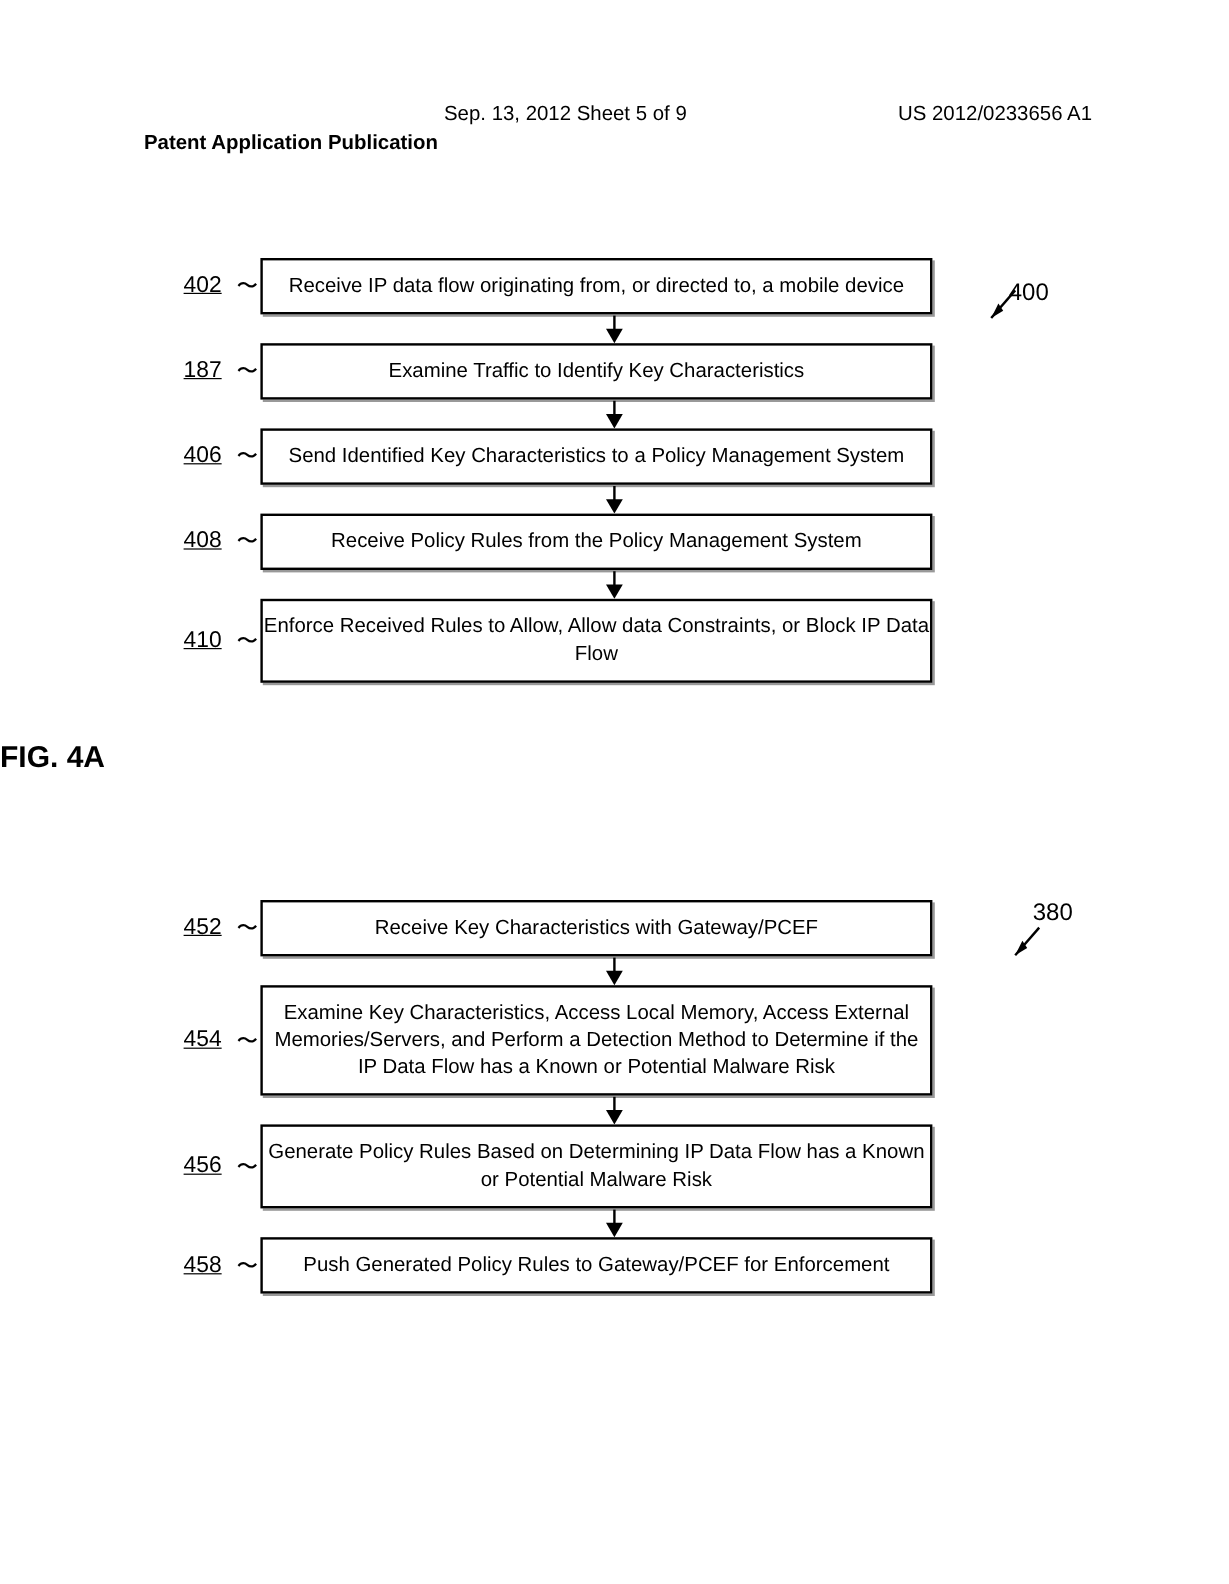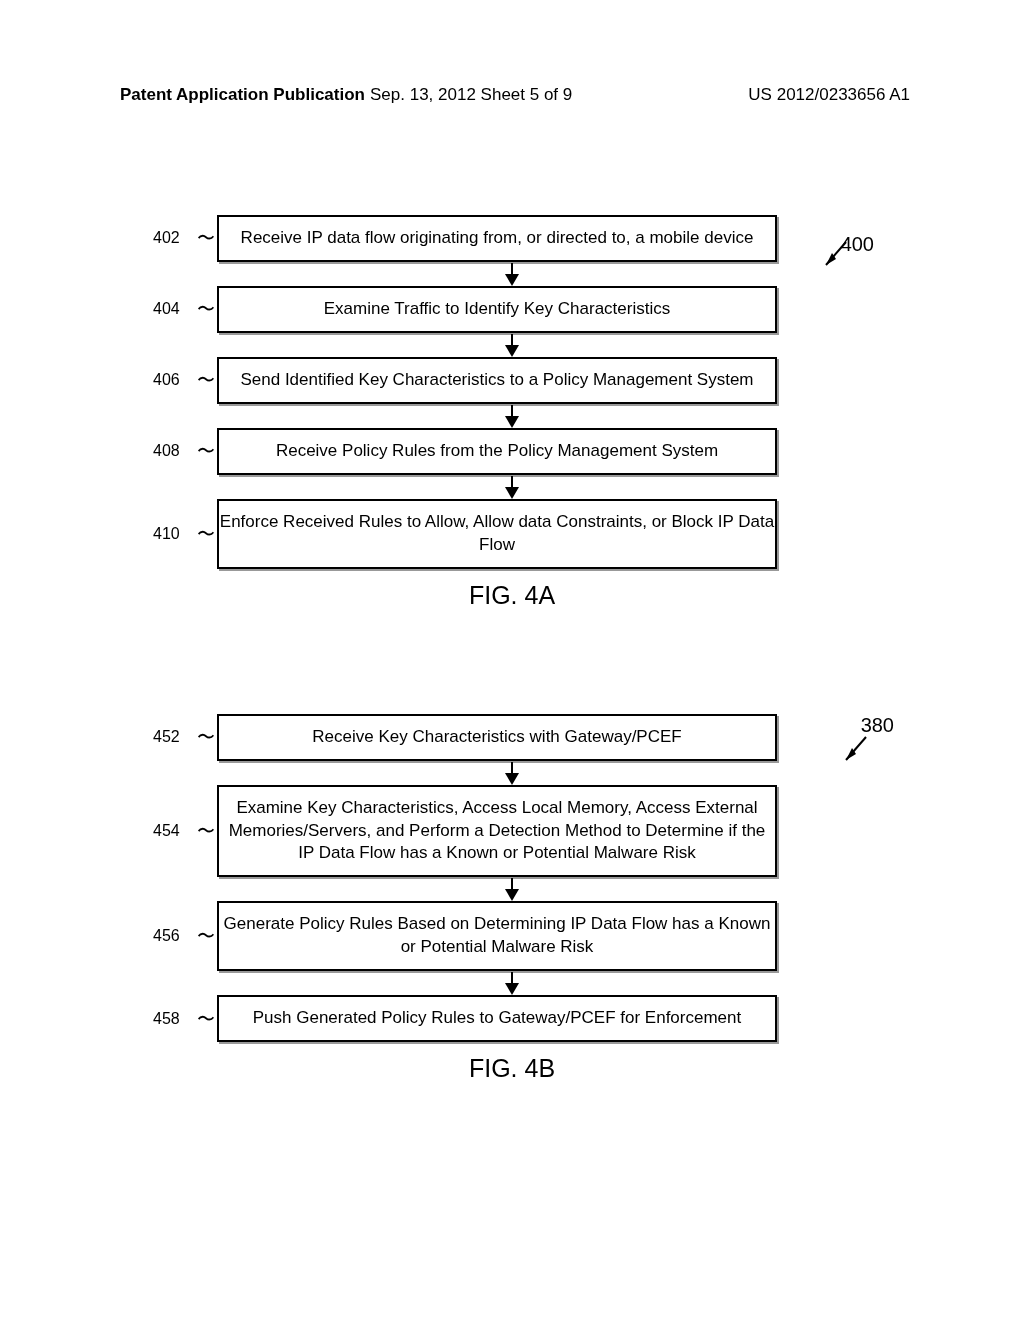--- a/index.html
+++ b/index.html
@@ -13,21 +13,21 @@
     .header {
       position: absolute;
       top: 85px;
       left: 0;
       right: 0;
       padding: 0 120px;
       display: flex;
       justify-content: space-between;
       font-size: 17px;
     }
-    .header-left { font-weight: bold; }
+    .header-left { font-weight: bold; margin-top: 24px; }
     .header-center { position: absolute; left: 370px; text-align: center; }
     .header-right { position: absolute; right: 114px; }
     
     .diagram-area {
       position: absolute;
       top: 150px;
       left: 0;
       right: 0;
       bottom: 0;
     }
@@ -53,23 +53,24 @@
     .step-row {
       position: relative;
       display: flex;
       align-items: center;
       margin-bottom: 0;
     }
     
     .step-number {
       position: absolute;
       left: -64px;
-      font-size: 16px;
+      font-size: 19px;
       top: 50%;
       transform: translateY(-50%);
+      text-decoration: underline;
     }
     .tilde {
       position: absolute;
       left: -20px;
       top: 50%;
       transform: translateY(-50%);
       font-size: 18px;
     }
     
     .step-box {
@@ -94,24 +95,24 @@
     .connector {
       height: 24px;
       display: flex;
       flex-direction: column;
       align-items: center;
       justify-content: flex-end;
     }
     .connector .line { width: 2px; height: 12px; background: #000; }
     
     .figure-title {
-      text-align: center;
+      text-align: left;
       font-size: 25px;
-      font-weight: 400;
-      margin-top: 12px;
+      font-weight: 700;
+      margin-top: 48px;
     }
     
     
     #figA { top: 10px; }
     #figA .fig-label { top: 18px; }
     #figA .flow-container { margin-top: 55px; }
     
     
     #figB { top: 80px; }
     #figB .fig-label { top: 0; right: 130px; }
@@ -144,21 +145,21 @@
         <span class="step-number">402</span>
         <span class="tilde">〜</span>
         <div class="step-box">Receive IP data flow originating from, or directed to, a mobile device</div>
       </div>
       <div class="connector">
           <div class="line"></div>
           <div class="arrow-head"></div>
         </div>
 
       <div class="step-row">
-        <span class="step-number">404</span>
+        <span class="step-number">187</span>
         <span class="tilde">〜</span>
         <div class="step-box">Examine Traffic to Identify Key Characteristics</div>
       </div>
       <div class="connector">
           <div class="line"></div>
           <div class="arrow-head"></div>
         </div>
 
       <div class="step-row">
         <span class="step-number">406</span>
@@ -229,16 +230,15 @@
           <div class="arrow-head"></div>
         </div>
 
       <div class="step-row">
         <span class="step-number">458</span>
         <span class="tilde">〜</span>
         <div class="step-box">Push Generated Policy Rules to Gateway/PCEF for Enforcement</div>
       </div>
     </div>
 
-    <div class="figure-title">FIG. 4B</div>
   </div>
 
 </div>
 
 </body></html>

